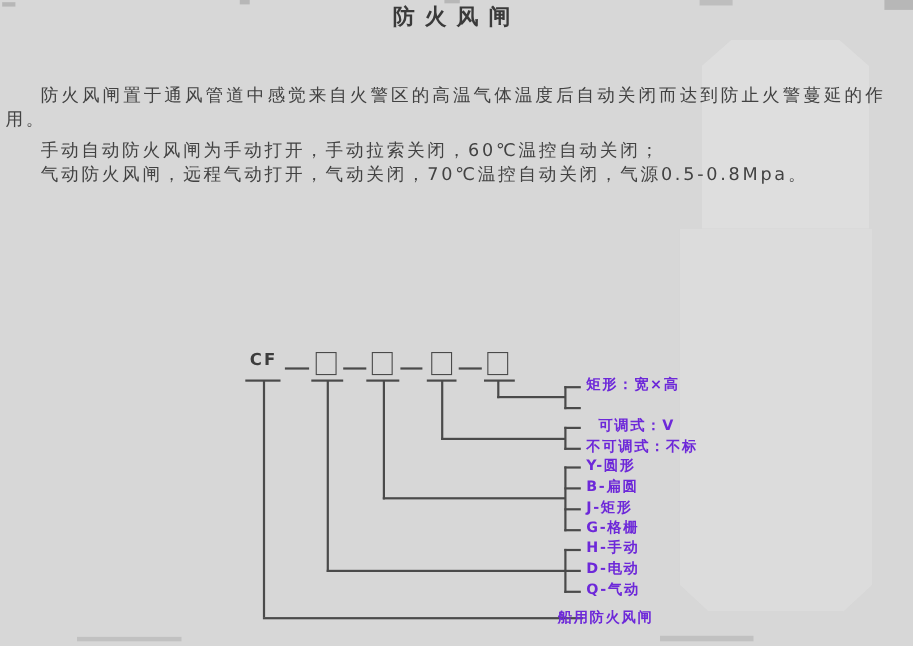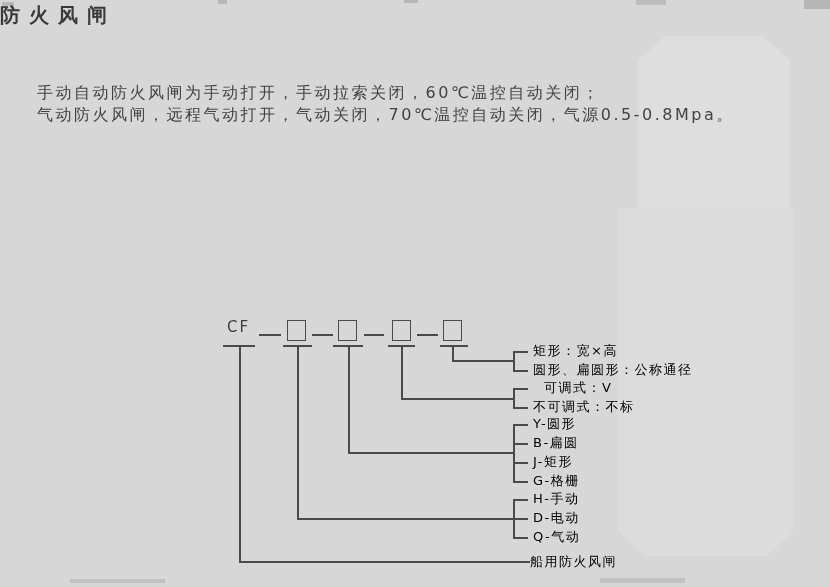--- a/index.html
+++ b/index.html
@@ -15,69 +15,70 @@
   
   .wm{position:absolute;background:#e0e0e0;}
   .wm1{left:638px;top:36px;width:152px;height:172px;opacity:.8;
        clip-path:polygon(18% 0,82% 0,100% 14%,100% 100%,0 100%,0 14%);}
   .wm2{left:618px;top:208px;width:175px;height:348px;background:#dedede;opacity:.75;
        clip-path:polygon(0 0,100% 0,100% 93%,85% 100%,15% 100%,0 93%);}
   .speck{position:absolute;background:#909090;opacity:.45;}
   
   .title{
     position:absolute;left:0;top:2px;width:830px;
-    font-size:20px;font-weight:bold;
+    text-align:center;font-size:20px;font-weight:bold;
     letter-spacing:9px;color:#3a3a3a;margin:0;
   }
   .subtitle{
     position:absolute;left:0;top:33px;width:830px;
     text-align:center;font-size:17px;letter-spacing:1px;color:#3d3d3d;
   }
   
   .bodytext{
     position:absolute;left:5px;top:76px;width:800px;
     font-size:16px;line-height:22px;letter-spacing:2.5px;
     text-align:justify;color:#424242;
   }
   .bodytext p{margin:0;text-indent:2em;}
   .bodytext p.gap{margin-top:6px;}
   
-  .diagram{position:absolute;left:0;top:308px;width:824px;height:279px;}
+  .diagram{position:absolute;left:0;top:308px;width:824px;height:279px;font-weight:bold;}
   .hl{position:absolute;height:1.5px;background:#4a4a4a;}
   .vl{position:absolute;width:1.5px;background:#4a4a4a;}
   .box{
     position:absolute;width:19px;height:21px;
     border:1.5px solid #4a4a4a;background:transparent;box-sizing:border-box;
   }
   .cf{
     position:absolute;font-size:15px;letter-spacing:2px;color:#3d3d3d;
   }
   .lbl{
     position:absolute;left:533px;font-size:13px;letter-spacing:1.5px;
-    white-space:nowrap;color:#000000;line-height:16px;
+    white-space:nowrap;color:#6d28d9;line-height:16px;
   }
 </style>
 </head>
 <body>
 
 <div class="page">
 
   <div class="wm wm1"></div>
   <div class="wm wm2"></div>
   <div class="speck" style="left:2px;top:2px;width:12px;height:4px;"></div>
   <div class="speck" style="left:218px;top:0;width:9px;height:4px;"></div>
   <div class="speck" style="left:404px;top:0;width:14px;height:3px;"></div>
   <div class="speck" style="left:636px;top:0;width:30px;height:5px;opacity:.35;"></div>
   <div class="speck" style="left:804px;top:0;width:26px;height:9px;"></div>
   <div class="speck" style="left:70px;top:579px;width:95px;height:4px;opacity:.3;"></div>
   <div class="speck" style="left:600px;top:578px;width:85px;height:5px;opacity:.3;"></div>
 
   <h1 class="title">防火风闸</h1>
 
   <div class="bodytext">
+    <p>防火风闸置于通风管道中感觉来自火警区的高温气体温度后自动关闭而达到防止火警蔓延的作用。</p>
     <p class="gap">手动自动防火风闸为手动打开，手动拉索关闭，60℃温控自动关闭；</p>
     <p>气动防火风闸，远程气动打开，气动关闭，70℃温控自动关闭，气源0.5-0.8Mpa。</p>
   </div>
 
   <div class="diagram">
 
     <span class="cf" style="left:227px;top:10px;">CF</span>
     <div class="hl" style="left:259px;top:26px;width:22px;"></div>
     <div class="box" style="left:287px;top:12px;"></div>
     <div class="hl" style="left:312px;top:26px;width:21px;"></div>
@@ -116,26 +117,25 @@
     <div class="hl" style="left:513px;top:99px;width:15px;"></div>
     <div class="hl" style="left:513px;top:116px;width:15px;"></div>
     <div class="hl" style="left:513px;top:135px;width:15px;"></div>
     <div class="hl" style="left:513px;top:154px;width:15px;"></div>
     <div class="hl" style="left:513px;top:173px;width:15px;"></div>
     <div class="hl" style="left:513px;top:191px;width:15px;"></div>
     <div class="hl" style="left:513px;top:210px;width:15px;"></div>
     <div class="hl" style="left:513px;top:229px;width:15px;"></div>
 
     <span class="lbl" style="top:35px;">矩形：宽×高</span>
-    <span class="lbl" style="top:54px;">圆形、扁圆形：公称通径</span>
     <span class="lbl" style="top:72px;margin-left:11px;">可调式：V</span>
     <span class="lbl" style="top:91px;">不可调式：不标</span>
     <span class="lbl" style="top:108px;">Y-圆形</span>
     <span class="lbl" style="top:127px;">B-扁圆</span>
     <span class="lbl" style="top:146px;text-align:center;">J-矩形</span>
     <span class="lbl" style="top:165px;">G-格栅</span>
     <span class="lbl" style="top:183px;">H-手动</span>
     <span class="lbl" style="top:202px;">D-电动</span>
     <span class="lbl" style="top:221px;">Q-气动</span>
-    <span class="lbl" style="top:246px;left:530px;">船用防火风闸</span>
+    <span class="lbl" style="top:246px;left:507px;">船用防火风闸</span>
 
   </div>
 </div>
 
 </body></html>

